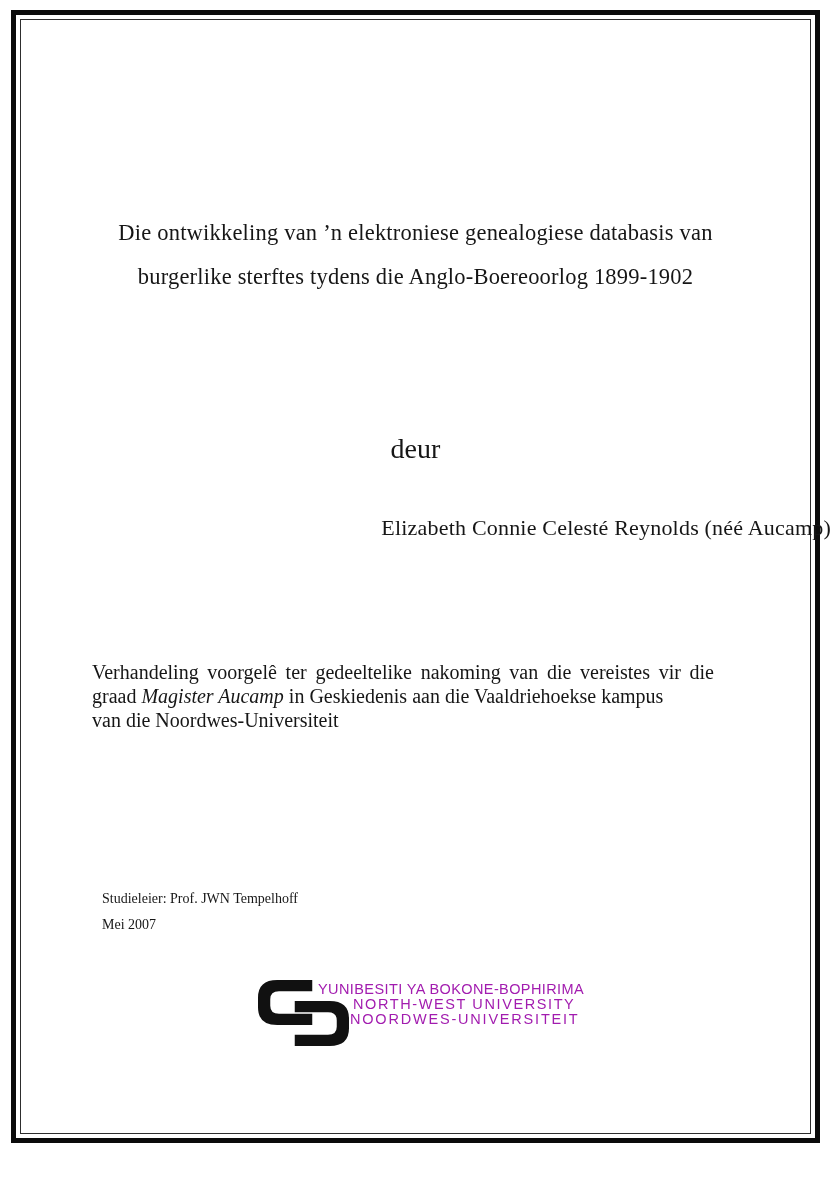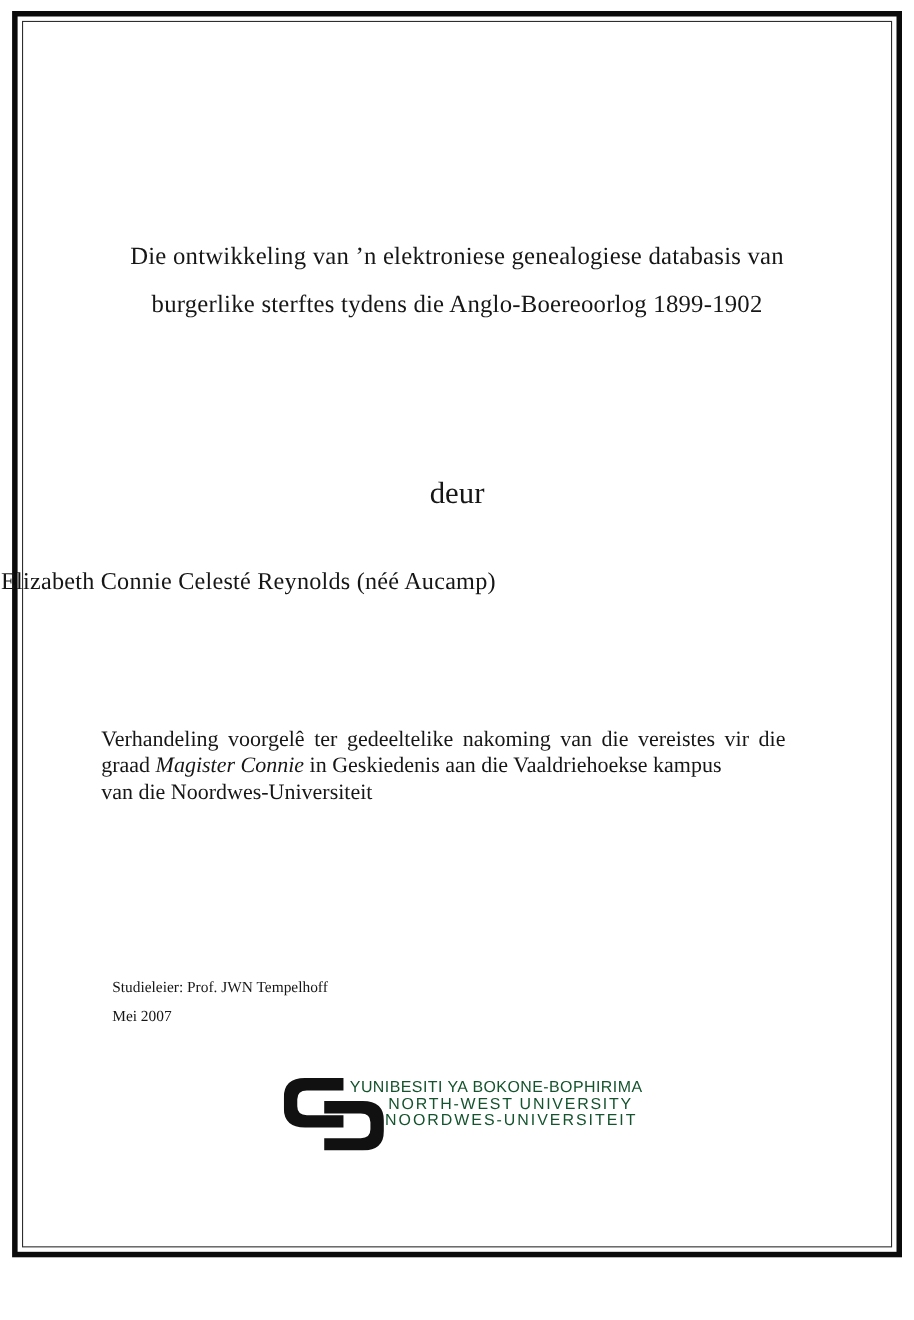--- a/index.html
+++ b/index.html
@@ -41,21 +41,21 @@
   .title-line { display: block; }
   .byline {
     position: absolute;
     top: 433px; left: 0; right: 0;
     text-align: center;
     font-size: 28px;
   }
   .author {
     position: absolute;
     top: 515px; left: 1px; right: 0;
-    text-align: left;
+    text-align: right;
     font-size: 22px;
     letter-spacing: 0.2px;
   }
   .statement {
     position: absolute;
     top: 660px; left: 92px;
     width: 622px;
     font-size: 20px;
     line-height: 24.2px;
   }
@@ -78,21 +78,21 @@
     left: 258px; top: 980px;
     width: 91px; height: 66px;
   }
   .logo-mark path { fill: #111111; }
   .logo-text {
     position: absolute;
     left: 318px; top: 982px;
     font-family: "Liberation Sans", sans-serif;
     font-size: 14.5px;
     line-height: 15px;
-    color: #14532d;
+    color: #a21caf;
     font-weight: 500;
     white-space: nowrap;
   }
   .lt1 { letter-spacing: 0.4px; }
   .lt2 { margin-left: 35px; letter-spacing: 1.6px; }
   .lt3 { margin-left: 32px; letter-spacing: 1.8px; }
 </style>
 </head>
 <body>
 
@@ -107,21 +107,21 @@
   </h1>
 
   <div class="byline">deur</div>
 
   <div class="author">Elizabeth Connie Celesté Reynolds (néé Aucamp)</div>
 
   <div class="statement">
     <div class="st-line justify">Verhandeling voorgelê ter gedeeltelike nakoming van die vereistes vir die</div>
     <div class="st-line">
       <span>graad</span>
-      <span class="italic">Magister Connie</span>
+      <span class="italic">Magister Aucamp</span>
       <span>in Geskiedenis aan die Vaaldriehoekse kampus</span>
     </div>
     <div class="st-line">van die Noordwes-Universiteit</div>
   </div>
 
   <div class="supervisor">
     <div>Studieleier: Prof. JWN Tempelhoff</div>
     <div>Mei 2007</div>
   </div>
 

